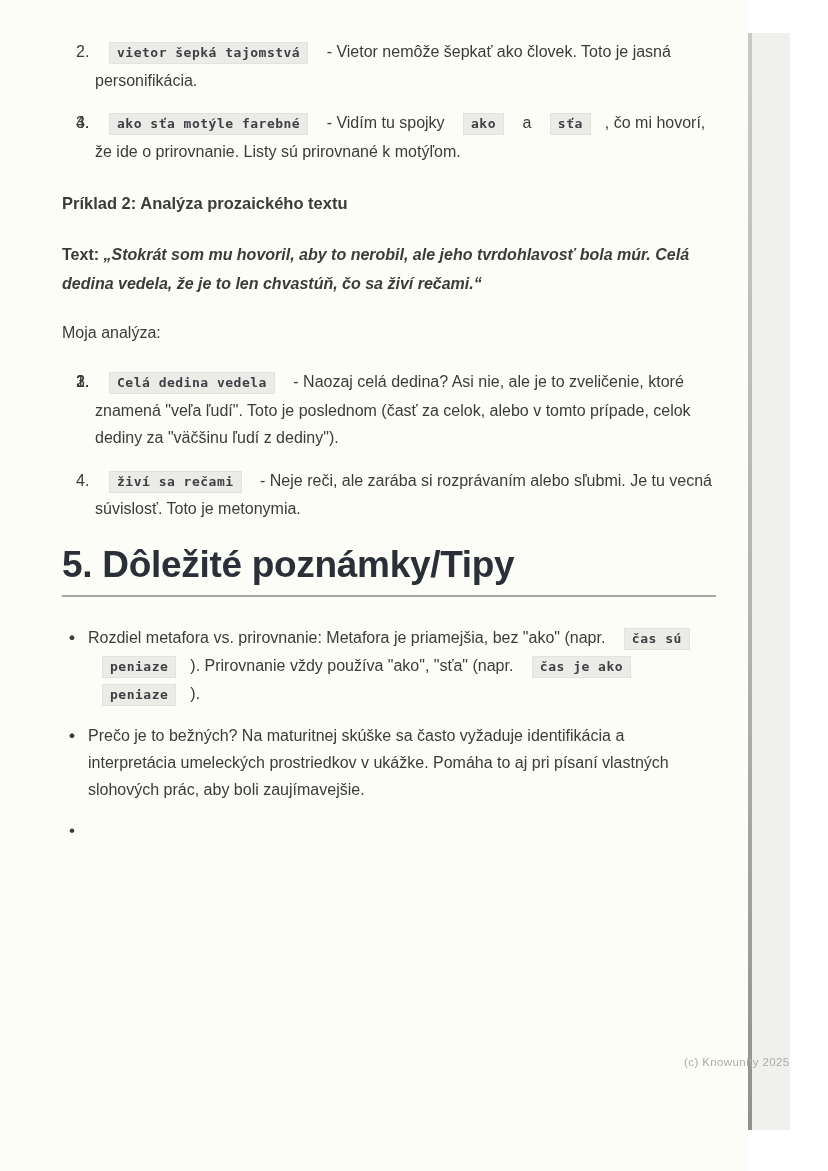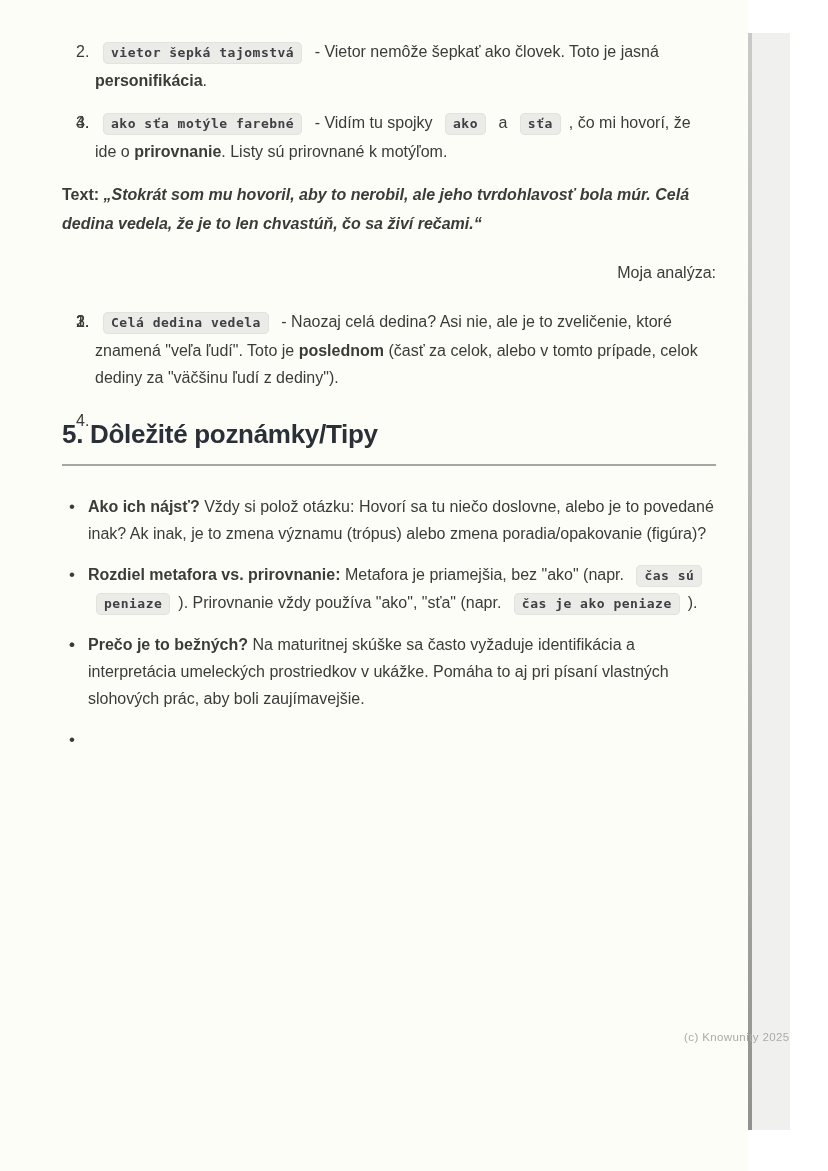--- a/index.html
+++ b/index.html
@@ -41,61 +41,61 @@
     padding-left: 33px;
     margin-bottom: 15px;
     line-height: 27.5px;
   }
   .list-item .marker {
     position: absolute;
     left: 14px; top: 0;
   }
   .tips .list-item { padding-left: 26px; margin-bottom: 14px; line-height: 27px; }
   .tips .list-item .marker { left: 7px; font-size: 17px; }
-  .seg-bold { font-weight: 700; }
+  .seg-bold { font-weight: 400; }
   .seg-italic { font-style: italic; }
   .seg-code {
     font-family: "DejaVu Sans Mono", "Liberation Mono", monospace;
     font-size: 13px;
     font-weight: 700;
     letter-spacing: 0.5px;
     background: var(--chip-bg, #ebebe8);
     border: 1px solid #e2e2df;
-    border-radius: 5px;
+    border-radius: 0;
     padding: 2px 7px 3px;
-    margin: 0 8px;
+    margin: 0 14px;
     color: var(--chip-text, #3e4044);
     -webkit-box-decoration-break: clone;
     box-decoration-break: clone;
   }
   .example-heading {
     font-weight: 700;
     font-size: 16.5px;
     margin: 25px 0 24px;
     color: var(--body-text, #3b3b39);
   }
   .quote-para { margin: 0 0 22px; line-height: 29px; font-weight: bold; }
-  .analysis-label { margin: 0 0 22px; text-align: right; }
+  .analysis-label { margin: 0 0 22px; }
   .section-heading {
-    font-size: 26px;
+    font-size: 37px;
     font-weight: 700;
     color: var(--heading-text, #2a2f38);
     letter-spacing: -0.3px;
     margin: 24px 0 0;
     line-height: 36px;
   }
   .section-rule {
     border: none;
     height: 2px;
     background: var(--rule-color, #a6a6a4);
     margin: 12px 0 27px;
   }
   .footer-credit {
     position: absolute;
-    left: 684px; top: 1031px;
+    left: 684px; top: 1056px;
     font-size: 11.5px;
     letter-spacing: 0.4px;
     color: var(--footer-text, #ababa7);
     z-index: 3;
     white-space: nowrap;
   }
 </style>
 </head>
 <body>
 
@@ -104,37 +104,38 @@
 <div class="scroll-panel"></div>
 
 <div class="doc-column">
 
   <div class="list">
       <div class="list-item"><span class="marker">2.</span><span><span class="seg-code">vietor šepká tajomstvá</span><span class="seg-text"> - Vietor nemôže šepkať ako človek. Toto je jasná </span><span class="seg-bold">personifikácia</span><span class="seg-text">.</span></span></div>
       <div class="list-item"><span class="marker">3.</span></div>
       <div class="list-item"><span class="marker">4.</span><span><span class="seg-code">ako sťa motýle farebné</span><span class="seg-text"> - Vidím tu spojky </span><span class="seg-code">ako</span><span class="seg-text"> a </span><span class="seg-code">sťa</span><span class="seg-text">, čo mi hovorí, že ide o </span><span class="seg-bold">prirovnanie</span><span class="seg-text">. Listy sú prirovnané k motýľom.</span></span></div>
     </div>
 
+  <div class="example-heading">Príklad 2: Analýza prozaického textu</div>
 
   <p class="quote-para"><span class="seg-text">Text: </span><span class="seg-italic">„Stokrát som mu hovoril, aby to nerobil, ale jeho tvrdohlavosť bola múr. Celá dedina vedela, že je to len chvastúň, čo sa živí rečami.“</span></p>
 
   <p class="analysis-label">Moja analýza:</p>
 
   <div class="list">
       <div class="list-item"><span class="marker">1.</span></div>
       <div class="list-item"><span class="marker">2.</span></div>
       <div class="list-item"><span class="marker">3.</span><span><span class="seg-code">Celá dedina vedela</span><span class="seg-text"> - Naozaj celá dedina? Asi nie, ale je to zveličenie, ktoré znamená "veľa ľudí". Toto je </span><span class="seg-bold">poslednom</span><span class="seg-text"> (časť za celok, alebo v tomto prípade, celok dediny za "väčšinu ľudí z dediny").</span></span></div>
-      <div class="list-item"><span class="marker">4.</span></div>
+      <div class="list-item"><span class="marker">4.</span><span><span class="seg-code">živí sa rečami</span><span class="seg-text"> - Neje reči, ale zarába si rozprávaním alebo sľubmi. Je tu vecná súvislosť. Toto je </span><span class="seg-bold">metonymia</span><span class="seg-text">.</span></span></div>
     </div>
 
   <h2 class="section-heading">5. Dôležité poznámky/Tipy</h2>
   <hr class="section-rule">
 
   <div class="list tips">
-      <div class="list-item"><span class="marker">•</span><span><span class="seg-bold">Ako ich nájsť?</span><span class="seg-text"> Vždy si polož otázku: Hovorí sa tu niečo doslovne, alebo je to povedané inak? Ak inak, je to zmena významu (trópus) alebo zmena poradia/opakovanie (figúra)?</span></span></div>
+      <div class="list-item"><span class="marker">•</span></div>
       <div class="list-item"><span class="marker">•</span><span><span class="seg-bold">Rozdiel metafora vs. prirovnanie:</span><span class="seg-text"> Metafora je priamejšia, bez "ako" (napr. </span><span class="seg-code">čas sú peniaze</span><span class="seg-text">). Prirovnanie vždy používa "ako", "sťa" (napr. </span><span class="seg-code">čas je ako peniaze</span><span class="seg-text">).</span></span></div>
       <div class="list-item"><span class="marker">•</span></div>
       <div class="list-item"><span class="marker">•</span><span><span class="seg-bold">Prečo je to bežných?</span><span class="seg-text"> Na maturitnej skúške sa často vyžaduje identifikácia a interpretácia umeleckých prostriedkov v ukážke. Pomáha to aj pri písaní vlastných slohových prác, aby boli zaujímavejšie.</span></span></div>
       <div class="list-item"><span class="marker">•</span></div>
     </div>
 
 </div>
 
 <div class="footer-credit">(c) Knowunity 2025</div>
 

